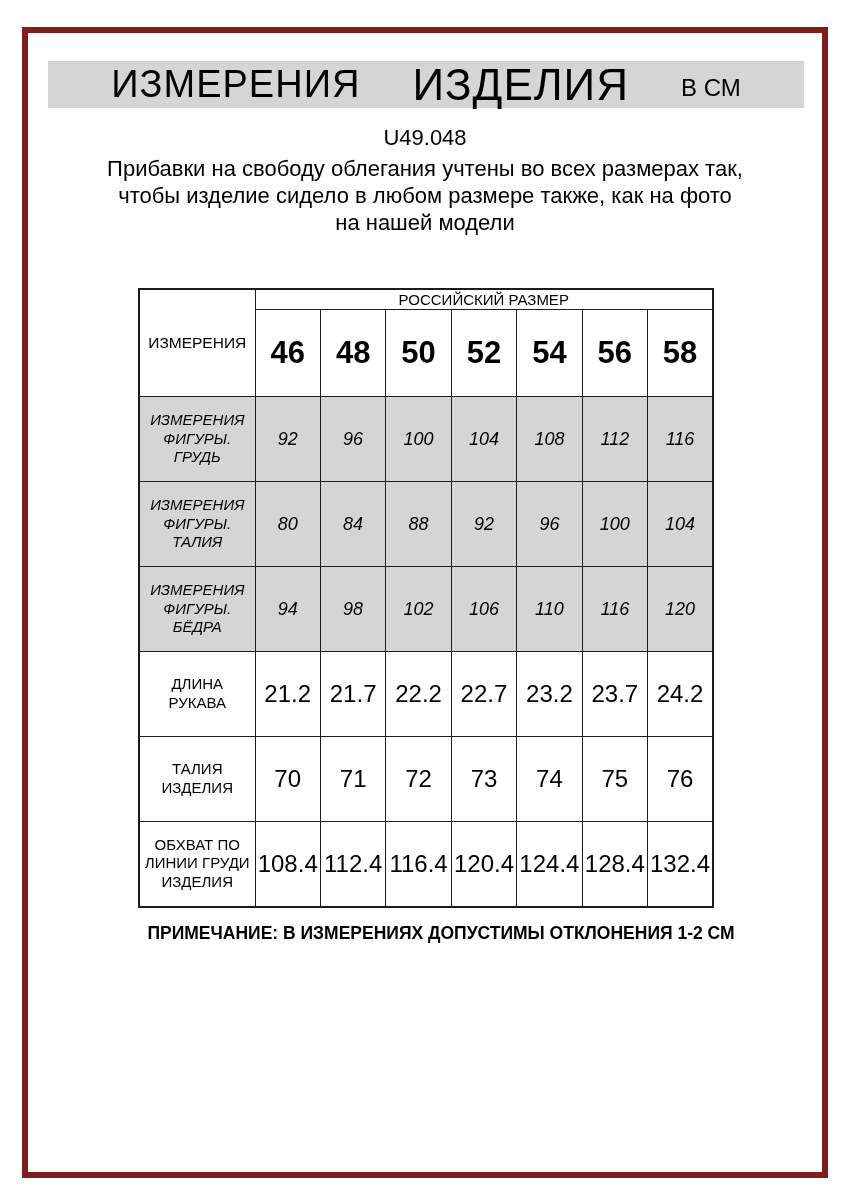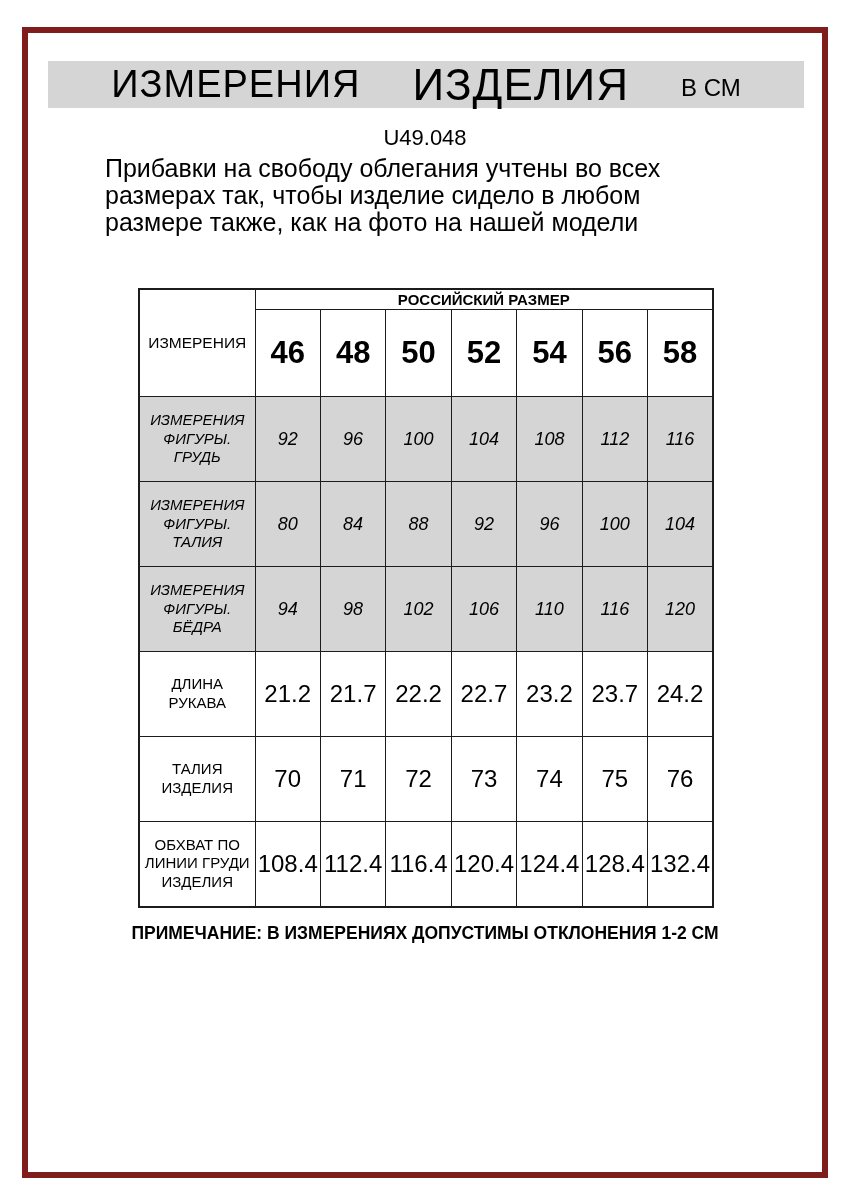--- a/index.html
+++ b/index.html
@@ -59,22 +59,22 @@
     text-align: center;
     font-size: 22px;
   }
   .description {
     position: absolute;
     left: 50%;
     transform: translateX(-50%);
     top: 122px;
     width: 640px;
     margin: 0;
-    text-align: left;
-    font-size: 25px;
+    text-align: center;
+    font-size: 22px;
     line-height: 27px;
   }
   table.size-table {
     position: absolute;
     left: 110px;
     top: 255px;
     width: 576px;
     border-collapse: collapse;
     table-layout: fixed;
     border: 2px solid #1c1c1c;
@@ -83,21 +83,21 @@
     border: 1.5px solid #1c1c1c;
     padding: 0;
     text-align: center;
     vertical-align: middle;
     overflow: hidden;
   }
   col.col-label { width: 116px; }
   .row-group th {
     height: 19px;
     font-size: 15px;
-    font-weight: bold;
+    font-weight: normal;
   }
   th.corner-cell {
     font-size: 15.5px;
     font-weight: normal;
   }
   .row-sizes th {
     height: 86px;
     font-size: 31px;
     font-weight: bold;
   }
@@ -108,21 +108,21 @@
     line-height: 1.25;
   }
   .row-data td.cell-value { font-size: 24px; }
   .row-shaded td {
     background: #d5d5d5;
     font-style: italic;
   }
   .row-shaded td.cell-value { font-size: 18px; }
   .note {
     position: absolute;
-    left: 0;
+    left: 16px;
     top: 890px;
     width: 100%;
     text-align: center;
     font-size: 17.5px;
     font-weight: bold;
   }
 </style>
 </head>
 <body>
 

